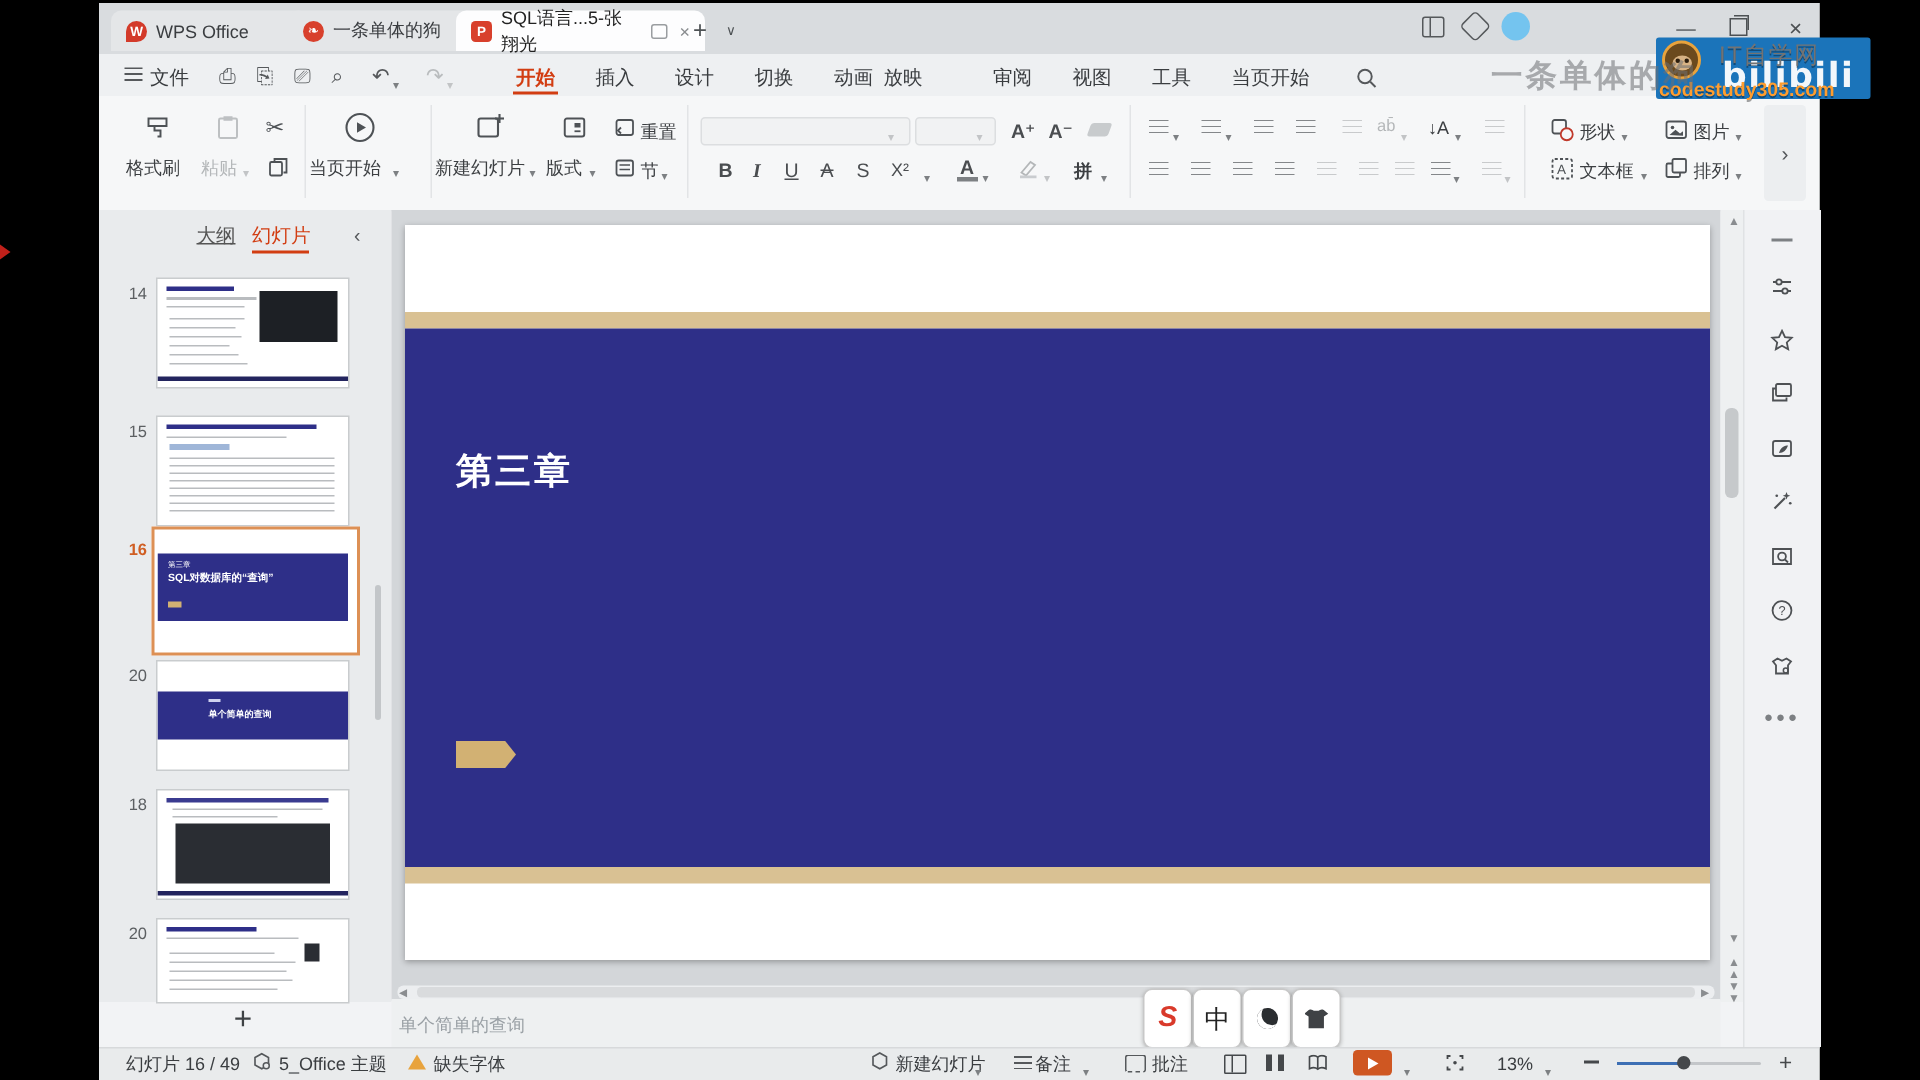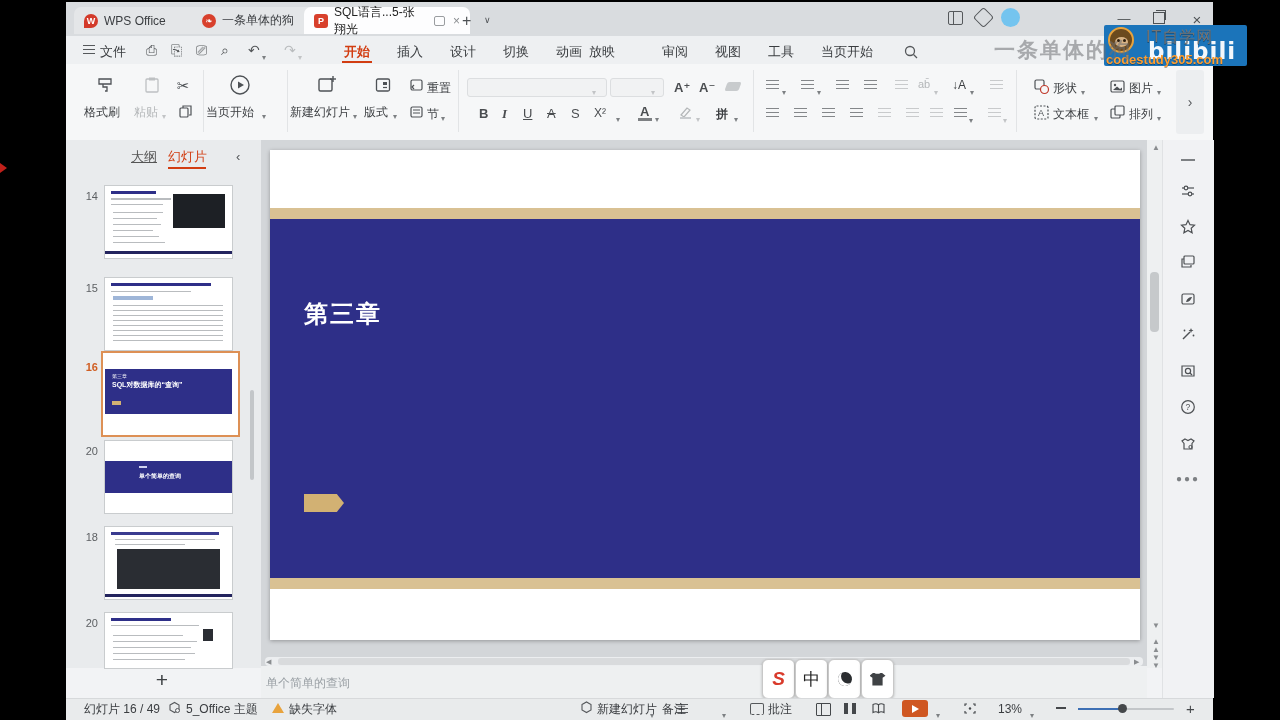--- a/index.html
+++ b/index.html
@@ -473,21 +473,21 @@
 <div class="abs st" style="left:289px;">缺失字体</div>
 
 <div class="abs sticon" style="left:580px;">
   <svg width="13" height="13" viewBox="0 0 13 13">
       <path d="M2 3.5 L6.5 1 L11 3.5 L11 9 L6.5 11.5 L2 9 z" fill="none" stroke="#55585b" stroke-width="1.1"></path>
     </svg>
 </div>
 <div class="abs st" style="left:597px;">新建幻灯片</div>
 <div class="abs caret" style="left:650px;top:704px;"></div>
 <div class="abs" style="left:676px;top:704px;width:12px;height:10px;background:repeating-linear-gradient(to bottom,#55585b 0 1px,transparent 1px 4px);"></div>
-<div class="abs st" style="left:662px;">备注</div>
+<div class="abs st" style="left:690px;">备注</div>
 <div class="abs caret" style="left:722px;top:704px;"></div>
 <div class="abs" style="left:750px;top:703px;width:12px;height:10px;border:1px solid #55585b;border-radius:2px;border-bottom-style:dashed;"></div>
 <div class="abs st" style="left:768px;">批注</div>
 
 <div class="abs" style="left:816px;top:703px;width:13px;height:11px;border:1px solid #45484b;border-radius:1px;">
     <div style="width:4px;height:100%;border-right:1px solid #45484b;"></div>
   </div>
 <div class="abs" style="left:844px;top:703px;width:12px;height:11px;background:repeating-linear-gradient(to right,#45484b 0 4px,transparent 4px 8px),repeating-linear-gradient(to bottom,transparent 0 4px,#e9ebec 4px 6px);"></div>
 <div class="abs" style="left:872px;top:703px;width:13px;height:11px;">
   <svg width="13" height="11" viewBox="0 0 13 11">

